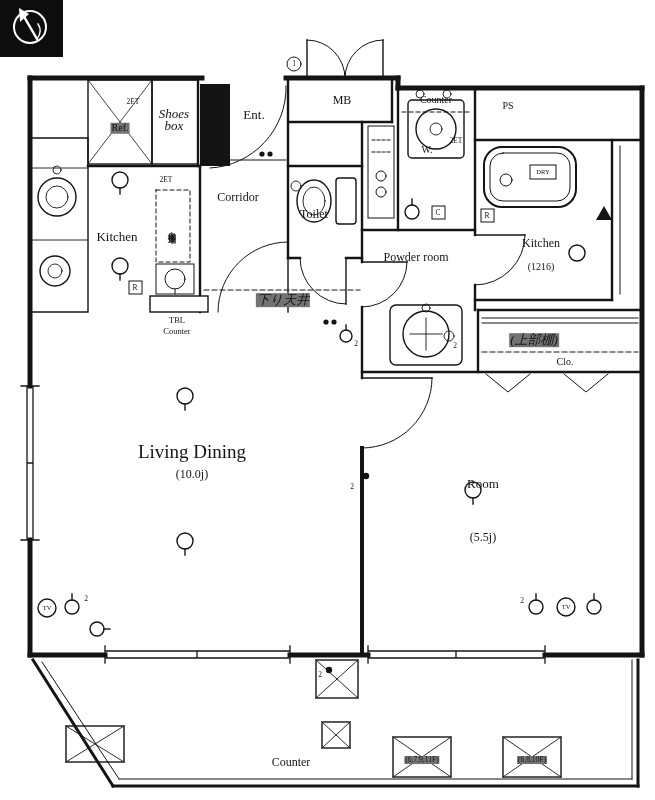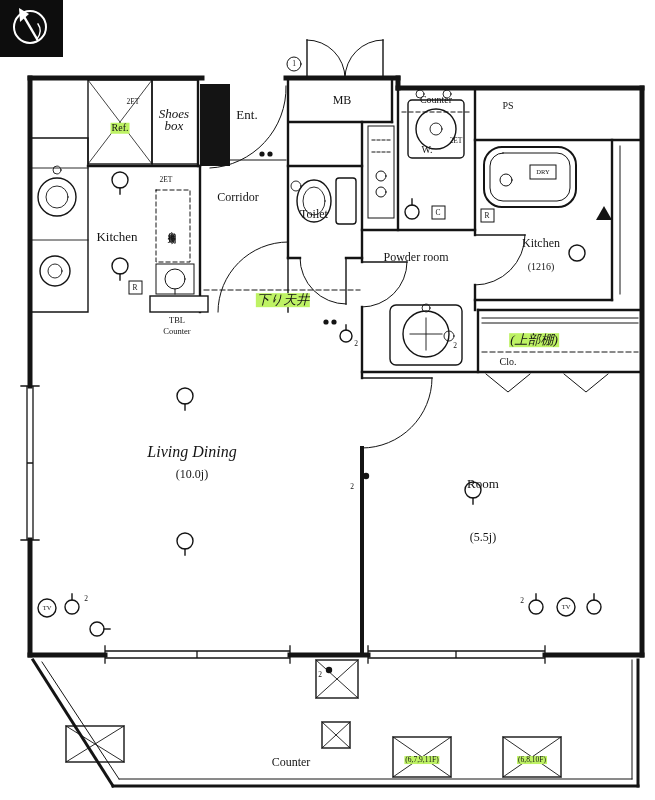--- a/index.html
+++ b/index.html
@@ -1,24 +1,24 @@
 <!DOCTYPE html>
 <html><head>
 <meta charset="utf-8">
 <style>
   html,body{margin:0;padding:0;background:#ffffff;}
   .page{position:relative;width:655px;height:800px;background:#fff;overflow:hidden;
         font-family:"Liberation Serif","DejaVu Serif",serif;color:#141414;}
   .page svg{position:absolute;left:0;top:0;}
   .lbl{position:absolute;transform:translate(-50%,-50%);white-space:nowrap;
        text-align:center;line-height:1.05;color:#141414;}
-  .s14{font-size:16px;font-style:italic;} .s13{font-size:13px;} .s12{font-size:12px;} .s11{font-size:10px;}
+  .s14{font-size:19px;} .s13{font-size:13px;} .s12{font-size:12px;} .s11{font-size:10px;}
   .s10{font-size:10px;} .s9{font-size:13px;font-style:italic;} .s8{font-size:8.5px;} .s7{font-size:7.5px;}
   .s6{font-size:6.5px;}
-  .bgw{background:#bef264;padding:0 1px;}
+  .bgw{background:#737373;padding:0 1px;}
   .vert{writing-mode:vertical-rl;letter-spacing:1px;}
 </style>
 </head>
 <body>
 
 <div class="page">
 
 <svg width="655" height="800" viewBox="0 0 655 800">
   <g stroke="#141414" fill="none" stroke-linecap="square">
 
@@ -246,21 +246,21 @@
     <g>
       <rect x="0" y="0" width="63" height="57" fill="#0d0d0d" stroke="none"></rect>
       <circle cx="30" cy="27" r="16" stroke="#fff" stroke-width="2"></circle>
       <path d="M37 39 L23 15" stroke="#fff" stroke-width="2.4"></path>
       <polygon points="19,8 29,14 20,22" fill="#fff" stroke="none"></polygon>
       <path d="M37 39 Q43 31 38 24" stroke="#fff" stroke-width="1.4"></path>
     </g>
   </g>
 </svg>
 
-<div class="lbl s13" style="left:247px;top:115px">Ent.</div>
+<div class="lbl s13" style="left:254px;top:115px">Ent.</div>
 <div class="lbl s12" style="left:342px;top:100px">MB</div>
 <div class="lbl s10" style="left:436px;top:100px">Counter</div>
 <div class="lbl s11" style="left:508px;top:106px">PS</div>
 <div class="lbl s10 bgw" style="left:120px;top:128px">Ref.</div>
 <div class="lbl s7" style="left:133px;top:102px">2ET</div>
 <div class="lbl s9" style="left:174px;top:114px">Shoes</div>
 <div class="lbl s9" style="left:174px;top:126px">box</div>
 <div class="lbl s12" style="left:238px;top:197px">Corridor</div>
 <div class="lbl s12" style="left:314px;top:214px">Toilet</div>
 <div class="lbl s10" style="left:427px;top:150px">W.</div>
@@ -270,21 +270,21 @@
 <div class="lbl s13" style="left:117px;top:237px">Kitchen</div>
 <div class="lbl s12" style="left:416px;top:257px">Powder room</div>
 <div class="lbl s12" style="left:541px;top:243px">Kitchen</div>
 <div class="lbl s10" style="left:541px;top:267px">(1216)</div>
 <div class="lbl s9 bgw" style="left:283px;top:300px">下り天井</div>
 <div class="lbl s8" style="left:177px;top:320px">TBL</div>
 <div class="lbl s8" style="left:177px;top:331px">Counter</div>
 <div class="lbl s14" style="left:192px;top:452px">Living Dining</div>
 <div class="lbl s12" style="left:192px;top:474px">(10.0j)</div>
 <div class="lbl s9 bgw" style="left:534px;top:340px">(上部棚)</div>
-<div class="lbl s11" style="left:508px;top:362px">Clo.</div>
+<div class="lbl s11" style="left:565px;top:362px">Clo.</div>
 <div class="lbl s13" style="left:483px;top:484px">Room</div>
 <div class="lbl s12" style="left:483px;top:537px">(5.5j)</div>
 <div class="lbl s12" style="left:291px;top:762px">Counter</div>
 <div class="lbl s7 bgw" style="left:422px;top:760px">(6,7,9,11F)</div>
 <div class="lbl s7 bgw" style="left:532px;top:760px">(6,8,10F)</div>
 <div class="lbl s6" style="left:543px;top:172px">DRY</div>
 <div class="lbl s6" style="left:47px;top:608px">TV</div>
 <div class="lbl s6" style="left:566px;top:607px">TV</div>
 <div class="lbl s7" style="left:135px;top:288px">R</div>
 <div class="lbl s7" style="left:438px;top:213px">C</div>

